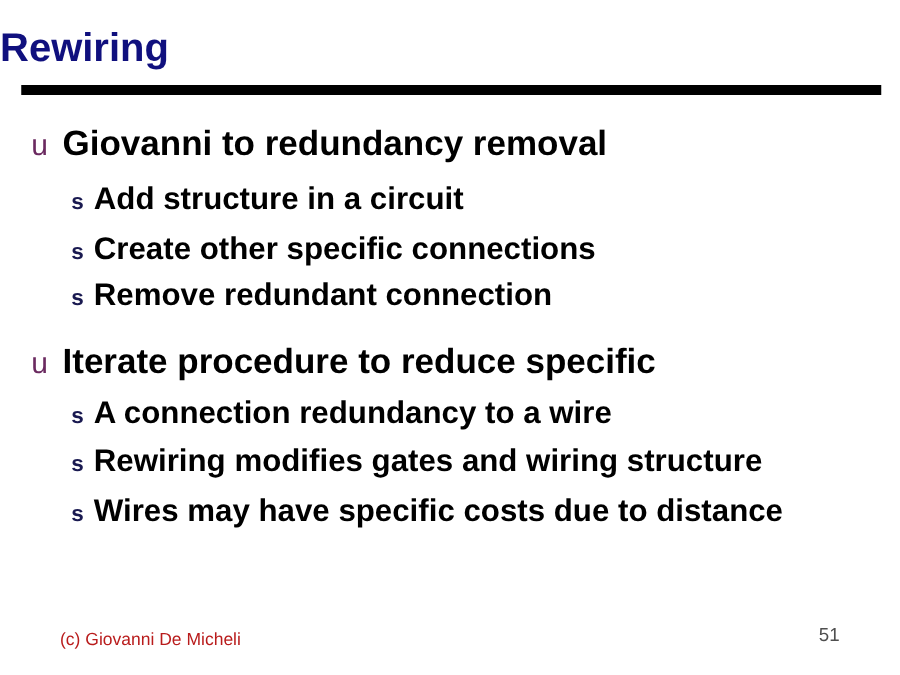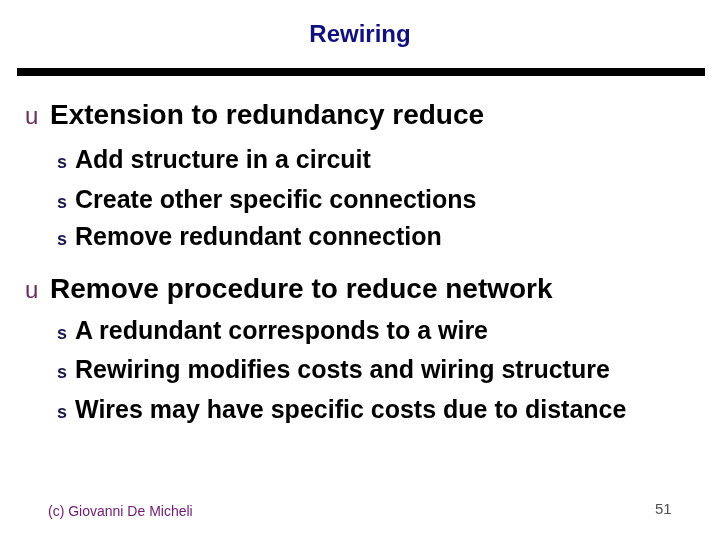--- a/index.html
+++ b/index.html
@@ -13,22 +13,22 @@
     height: 540px;
     background: #ffffff;
     font-family: "Liberation Sans", sans-serif;
     overflow: hidden;
   }
   .slide-title {
     position: absolute;
     top: 21px;
     left: 0;
     width: 100%;
-    text-align: center;
-    font-size: 24px;
+    text-align: left;
+    font-size: 32px;
     font-weight: bold;
     color: #10107E;
     line-height: 1.1;
     letter-spacing: 0px;
   }
   .title-rule {
     position: absolute;
     top: 68px;
     left: 17px;
     width: 688px;
@@ -75,21 +75,21 @@
   .row-b2 { top: 273px; }
   .row-b2s1 { top: 316px; }
   .row-b2s2 { top: 355px; }
   .row-b2s3 { top: 395px; }
   .footer-credit {
     position: absolute;
     left: 48px;
     top: 503px;
     font-size: 14px;
     font-weight: 400;
-    color: #701a75;
+    color: #b91c1c;
   }
   .page-number {
     position: absolute;
     left: 655px;
     top: 500px;
     font-size: 15px;
     font-weight: 400;
     color: #4F4F4F;
   }
 </style>
@@ -97,51 +97,51 @@
 <body>
 
 <div class="slide">
 
   <div class="slide-title">Rewiring</div>
 
   <div class="title-rule"></div>
 
   <div class="bullet-row level1 row-b1">
     <span class="marker-u">u</span>
-    <span>Extension to redundancy reduce</span>
+    <span>Giovanni to redundancy removal</span>
   </div>
 
   <div class="bullet-row level2 row-b1s1">
     <span class="marker-s">s</span>
     <span>Add structure in a circuit</span>
   </div>
 
   <div class="bullet-row level2 row-b1s2">
     <span class="marker-s">s</span>
     <span>Create other specific connections</span>
   </div>
 
   <div class="bullet-row level2 row-b1s3">
     <span class="marker-s">s</span>
     <span>Remove redundant connection</span>
   </div>
 
   <div class="bullet-row level1 row-b2">
     <span class="marker-u">u</span>
-    <span>Remove procedure to reduce network</span>
+    <span>Iterate procedure to reduce specific</span>
   </div>
 
   <div class="bullet-row level2 row-b2s1">
     <span class="marker-s">s</span>
-    <span>A redundant corresponds to a wire</span>
+    <span>A connection redundancy to a wire</span>
   </div>
 
   <div class="bullet-row level2 row-b2s2">
     <span class="marker-s">s</span>
-    <span>Rewiring modifies costs and wiring structure</span>
+    <span>Rewiring modifies gates and wiring structure</span>
   </div>
 
   <div class="bullet-row level2 row-b2s3">
     <span class="marker-s">s</span>
     <span>Wires may have specific costs due to distance</span>
   </div>
 
   <div class="footer-credit">(c) Giovanni De Micheli</div>
 
   <div class="page-number">51</div>

